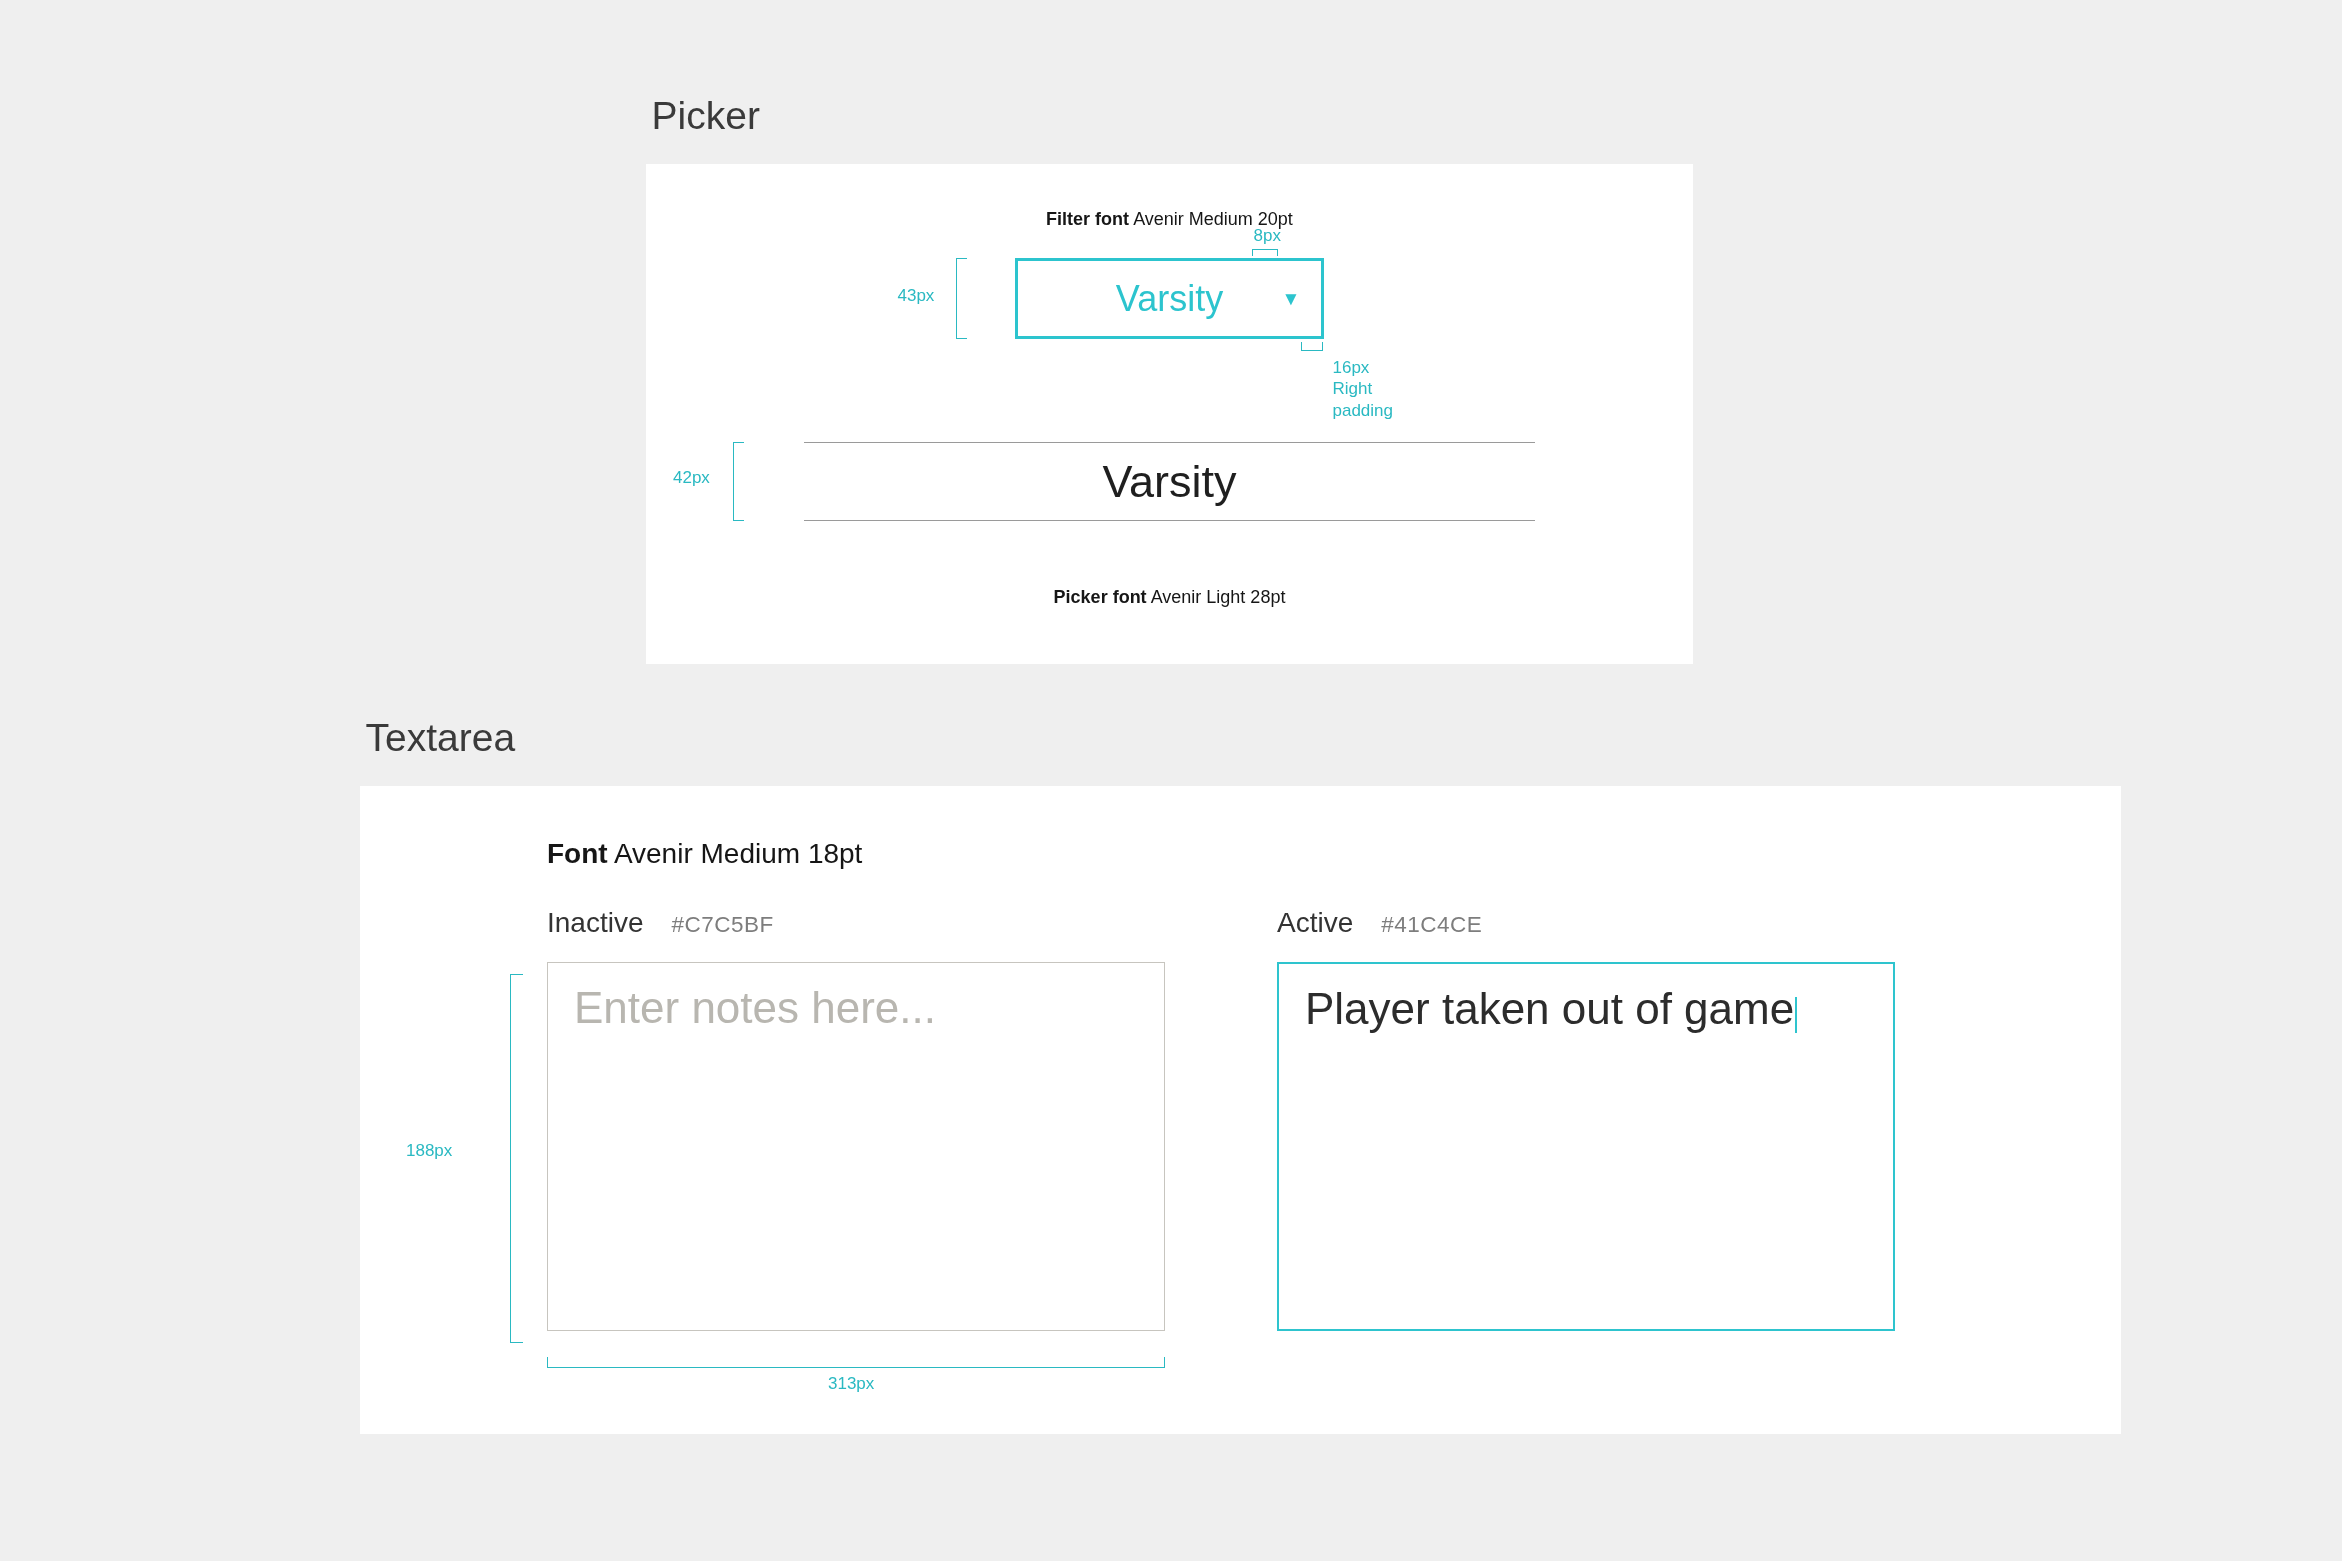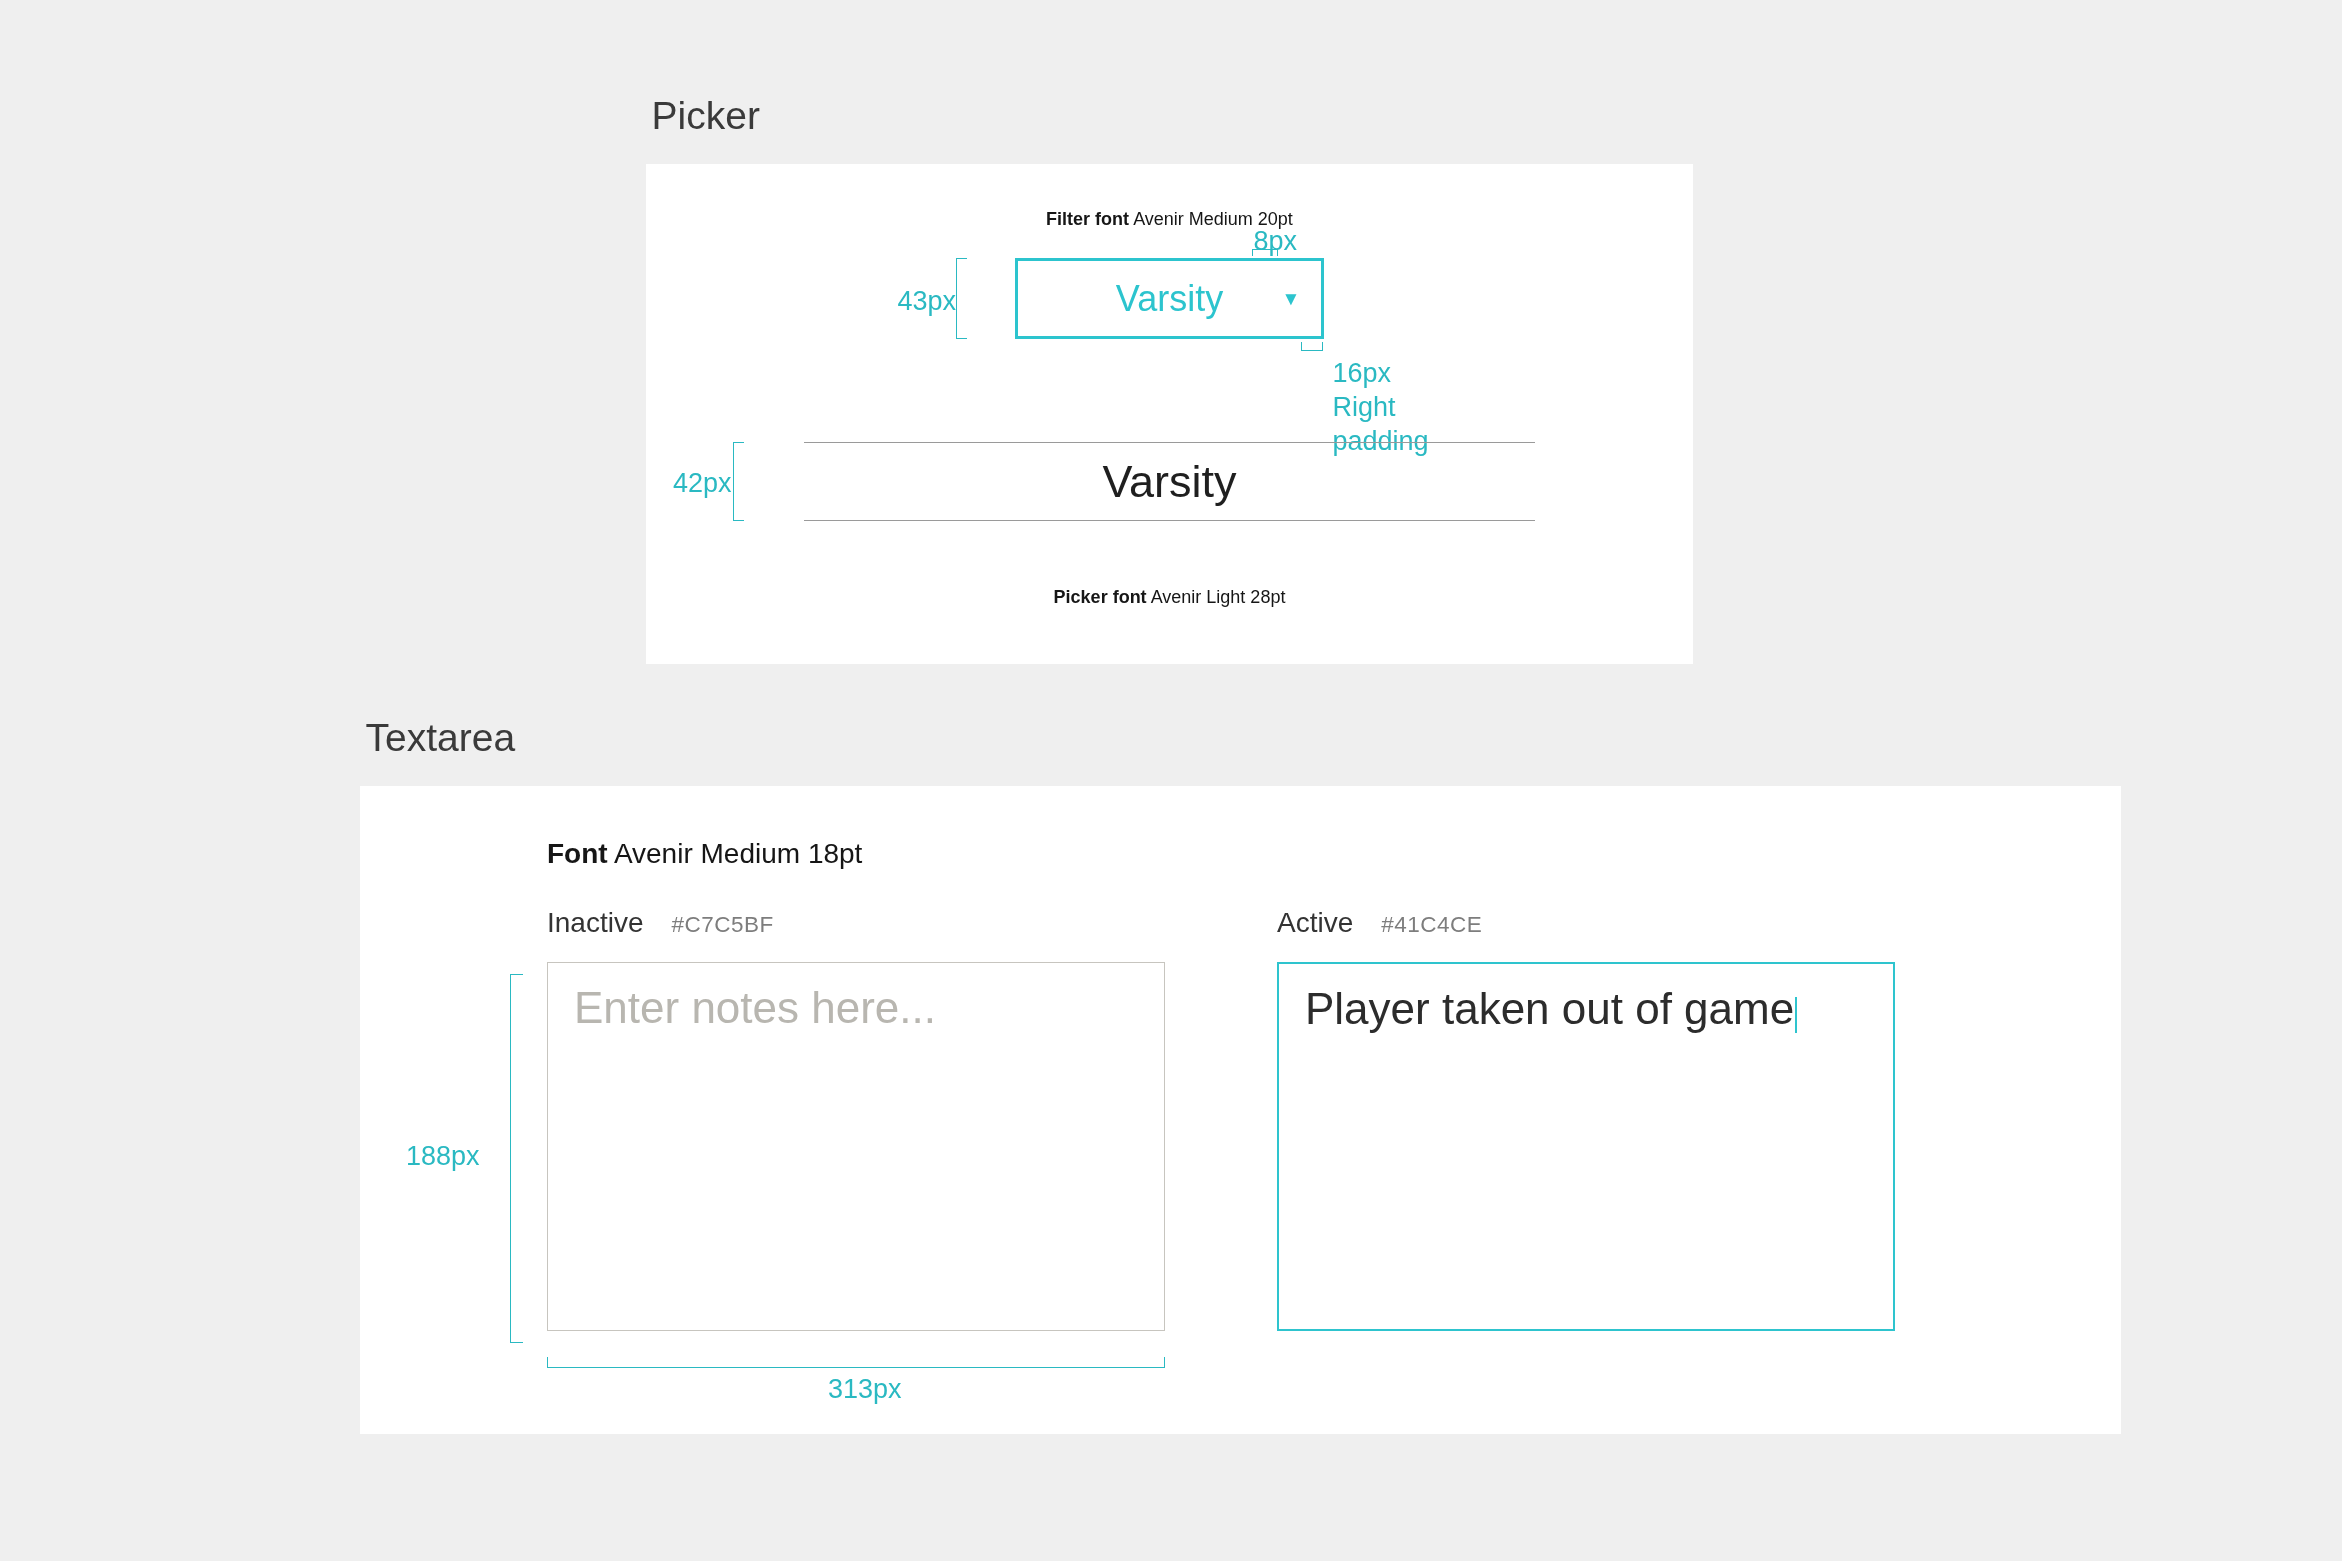--- a/index.html
+++ b/index.html
@@ -60,21 +60,21 @@
   }
   .dropdown .caret {
     position: absolute;
     right: 20.6px;
     font-size: 19px;
     top: 50%;
     transform: translateY(-50%);
   }
 
   
-  .dim { color: #2AB9C2; font-size: 27px; font-weight: 400; position: absolute; }
+  .dim { color: #2AB9C2; font-size: 17px; font-weight: 400; position: absolute; }
   .dim-bracket { border-color: #2AB9C2; position: absolute; }
 
   .dim-8px-label { left: 50%; transform: translateX(84px); top: -32px; }
   .dim-8px-br { left: 50%; transform: translateX(82px); top: -9.4px; width: 26px; height: 7.5px; border-top: 1.9px solid #2AB9C2; border-left: 1.9px solid #2AB9C2; border-right: 1.9px solid #2AB9C2; }
 
   .dim-43px-label { left: 50%; transform: translateX(-272px); top: 28px; }
   .dim-43px-br { left: 50%; transform: translateX(-214px); top: 0; height: 81px; width: 11.2px; border-left: 1.9px solid #2AB9C2; border-top: 1.9px solid #2AB9C2; border-bottom: 1.9px solid #2AB9C2; }
 
   .dim-16px-label { left: 50%; transform: translateX(163px); top: 99px; width: 103px; line-height: 1.25; }
   .dim-16px-br { left: 50%; transform: translateX(131px); top: 84px; width: 22.5px; height: 9.4px; border-bottom: 1.9px solid #2AB9C2; border-left: 1.9px solid #2AB9C2; border-right: 1.9px solid #2AB9C2; }

